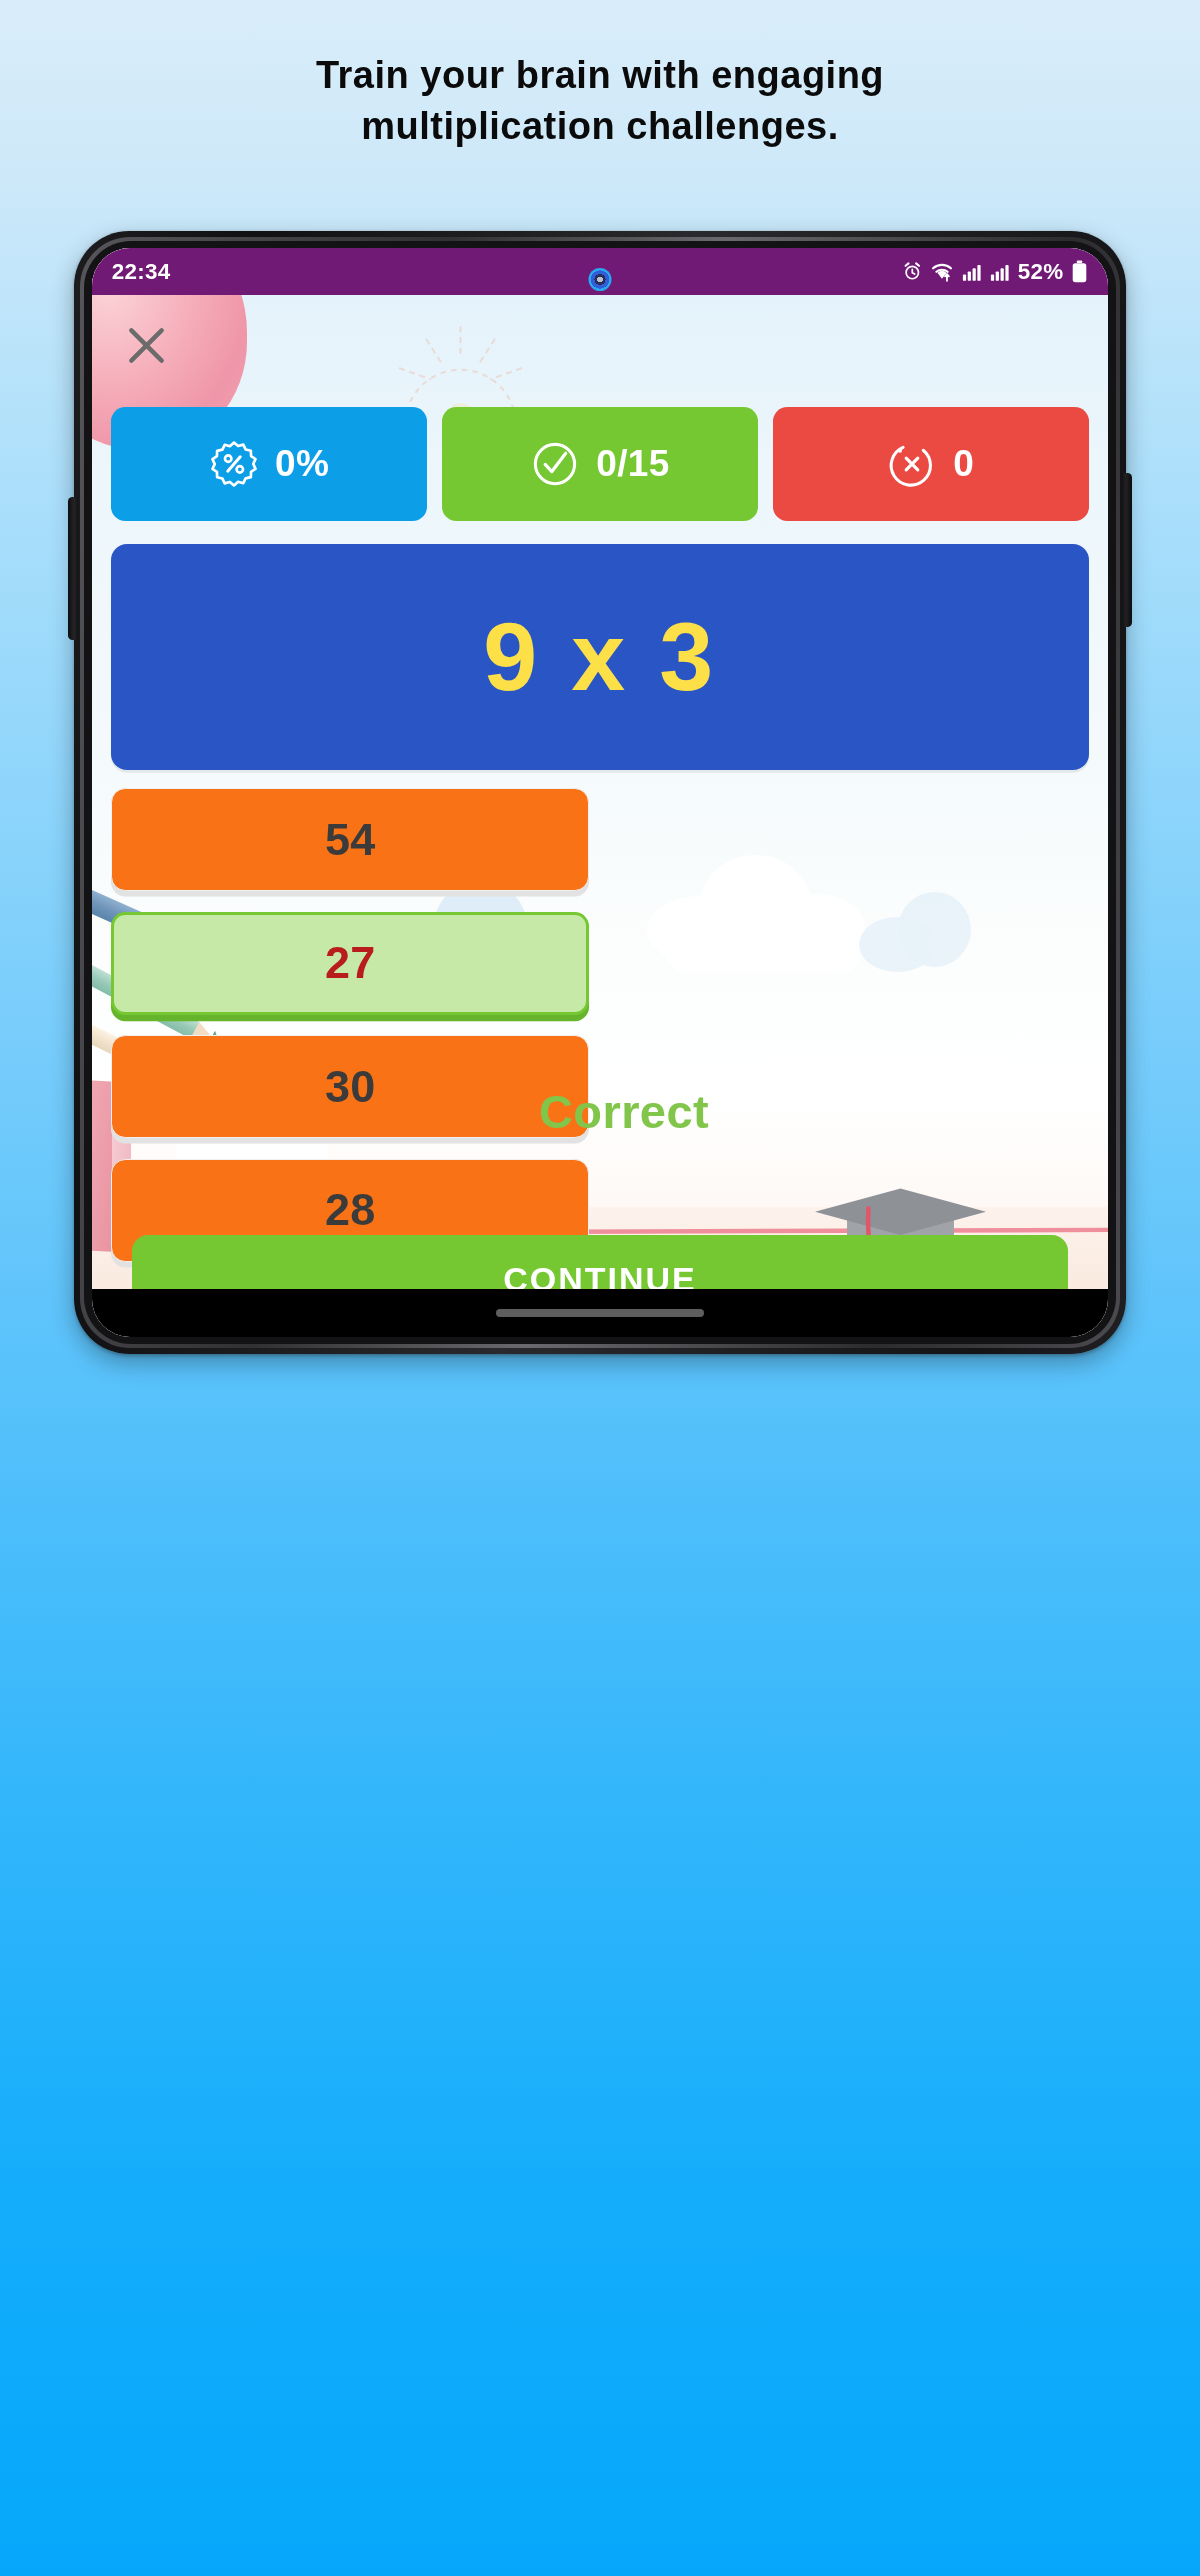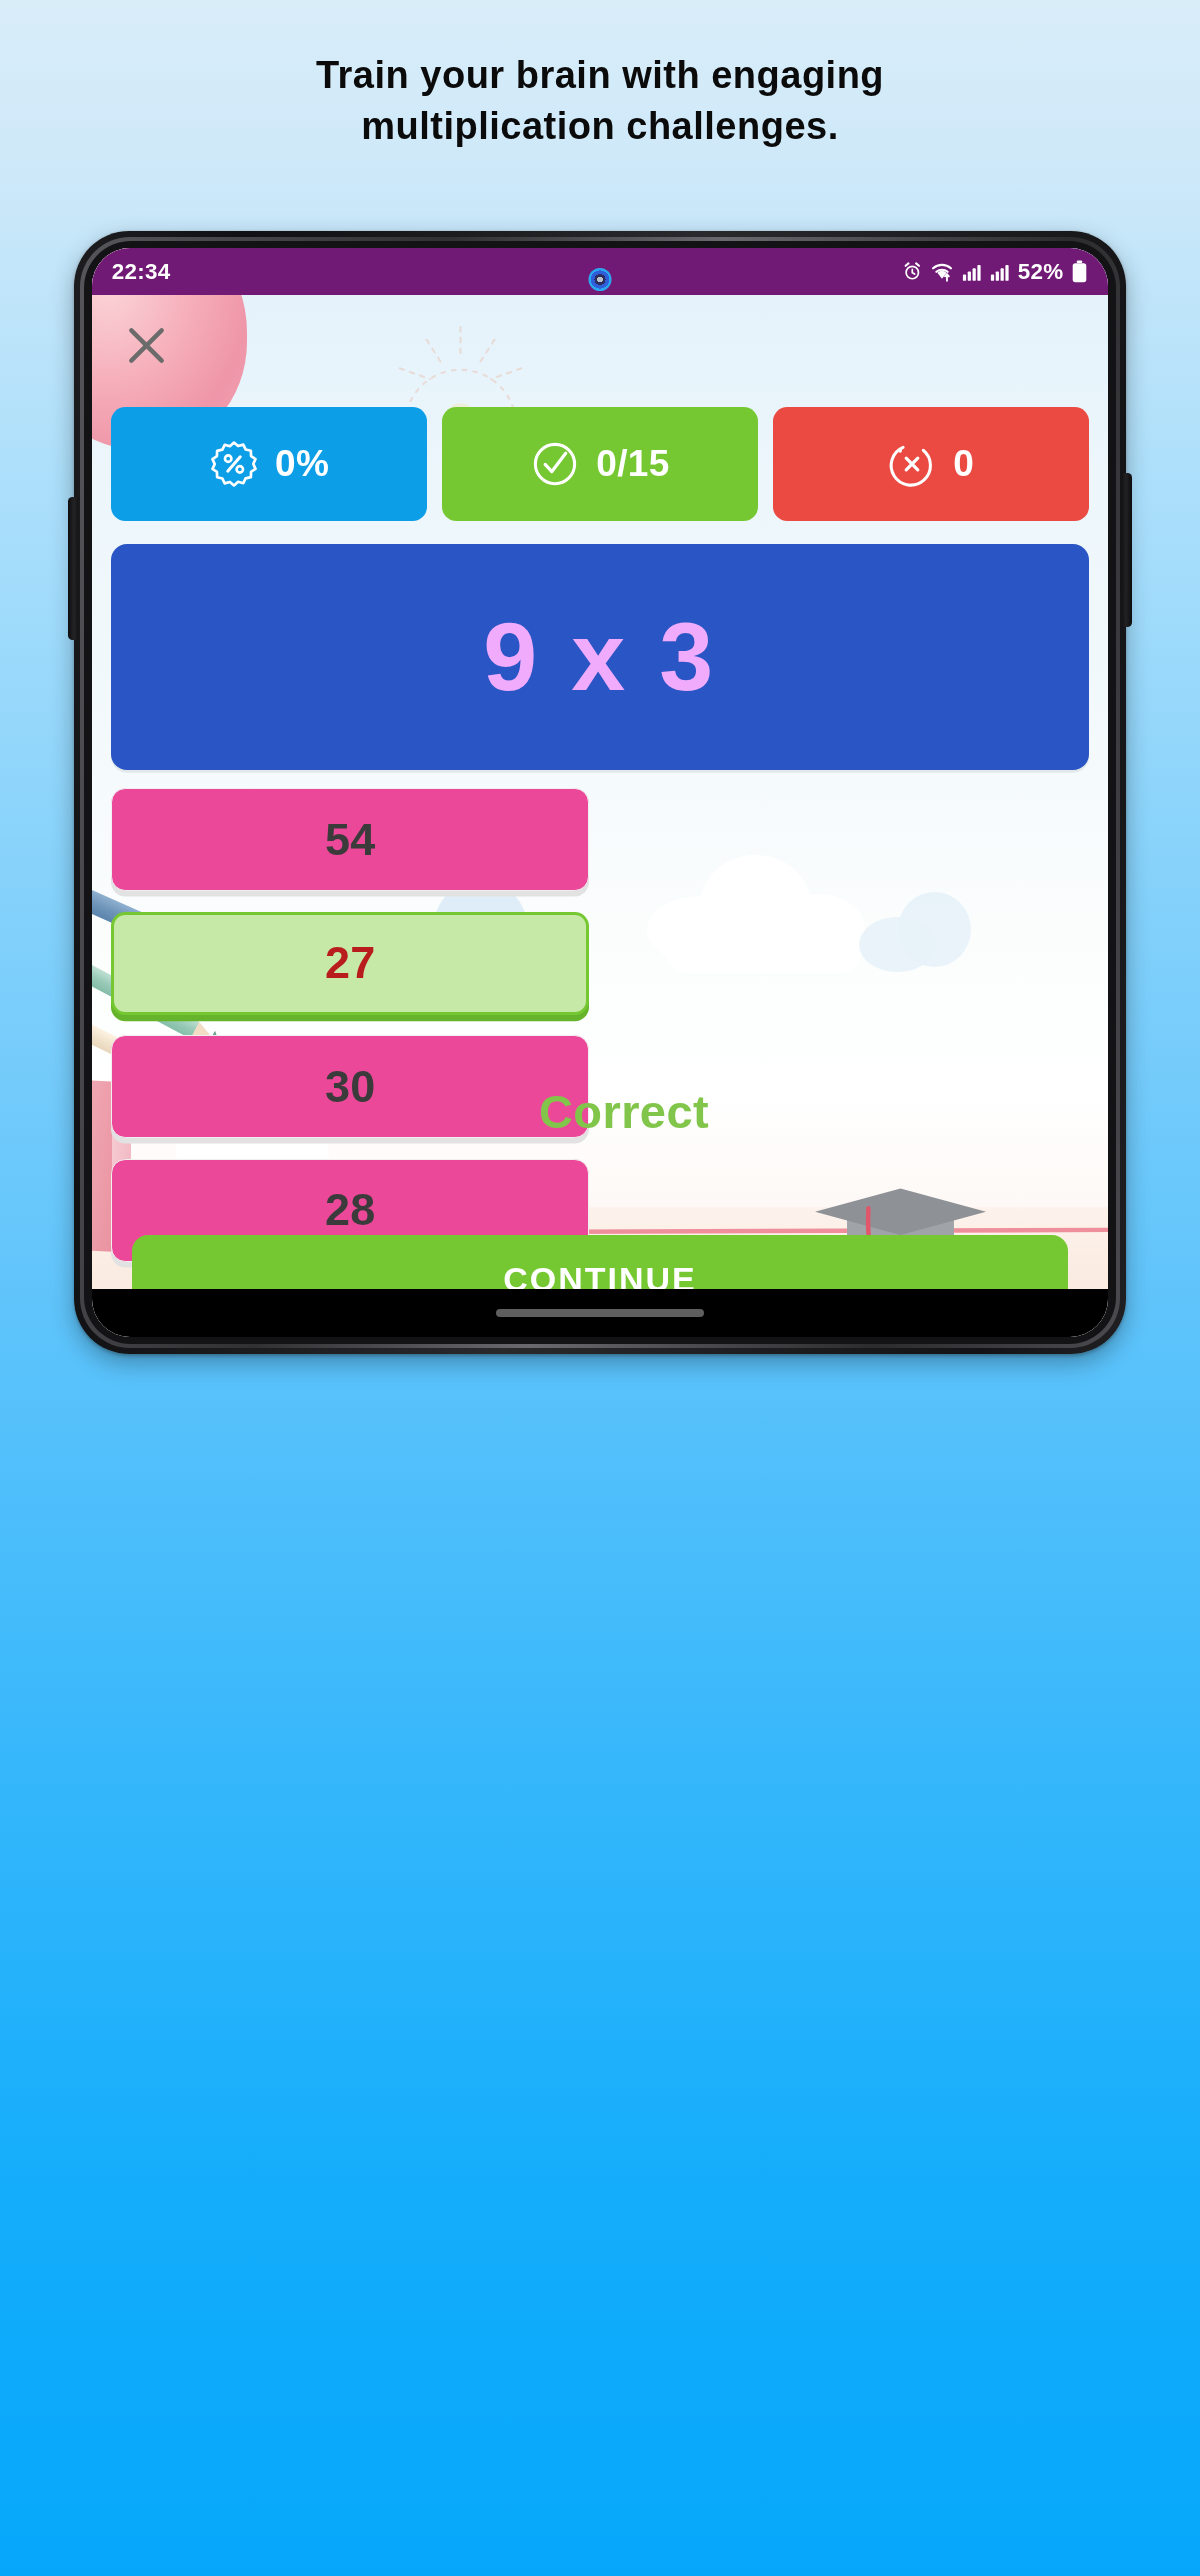--- a/index.html
+++ b/index.html
@@ -176,37 +176,37 @@
     color:#ffffff;
   }
   .stat-card .val { font-size:37px; font-weight:bold; letter-spacing:0.4px; }
   .stat-card svg { display:block; flex:none; }
 
   .question-card {
     position:absolute; left:19px; right:19px; top:296px;
     height:226px;
     border-radius:16px;
     display:flex; align-items:center; justify-content:center;
-    color:#f0abfc;
+    color:#fde047;
     font-size:97px; font-weight:bold;
     letter-spacing:3.6px;
     box-shadow:0 2.7px 0 rgba(0,0,0,0.07);
   }
 
   .answers {
     position:absolute; left:19px; right:19px; top:540px;
     display:flex; flex-wrap:wrap; gap:20.6px 21.5px;
   }
   .ans {
     width:calc(50% - 10.7px);
     height:103px;
     border-radius:14.3px;
     display:flex; align-items:center; justify-content:center;
     font-size:45px; font-weight:bold;
-    background:#ec4899;
+    background:#f97316;
     color:#3b3b3b;
     border:1.8px solid #f0f0f0;
     box-shadow:0 5.4px 0 #e2e2e2;
     cursor:pointer;
   }
   .ans.correct {
     background:#c6e9a8;
     color:#b91c1c;
     border:3.6px solid #76c832;
     box-shadow:0 6.3px 0 #66b42b;

